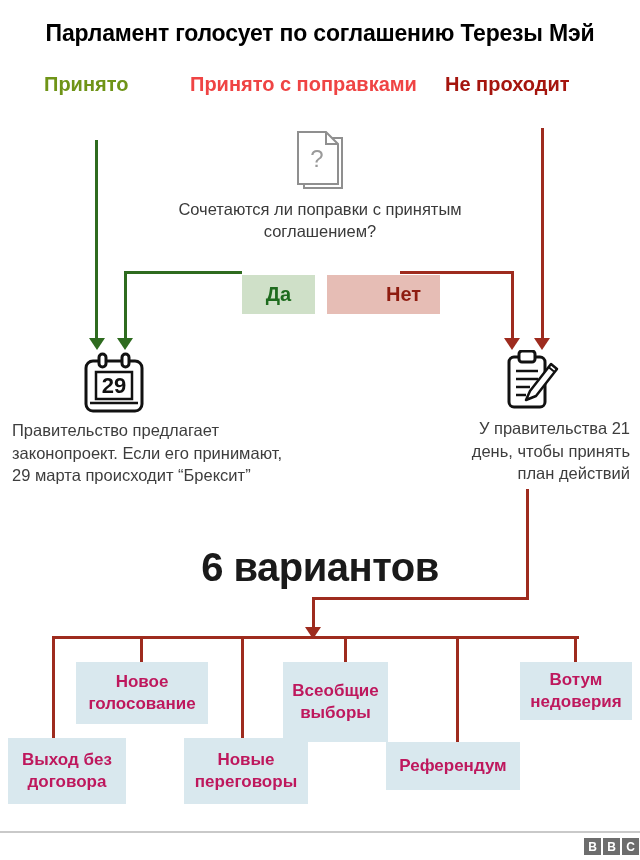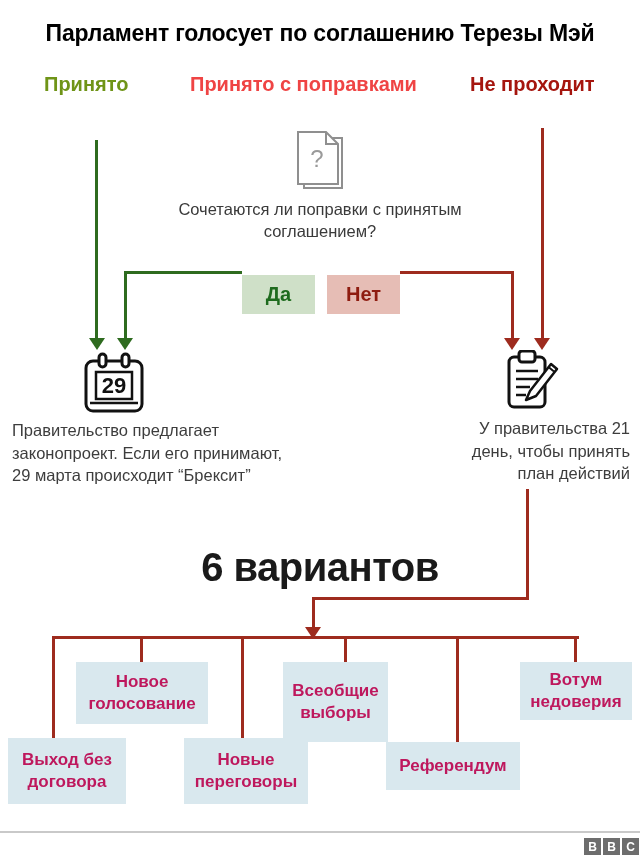--- a/index.html
+++ b/index.html
@@ -8,42 +8,42 @@
     font-family:"Liberation Sans",sans-serif;overflow:hidden;
   }
   .abs{position:absolute;}
   .title{
     left:0;top:20px;width:640px;text-align:center;
     font-size:23px;font-weight:bold;color:#000;letter-spacing:-0.2px;
   }
   .legend-label{top:73px;font-size:20px;font-weight:bold;white-space:nowrap;}
   .legend-accepted{left:44px;color:#6f9417;}
   .legend-amended{left:190px;color:#ef4444;}
-  .legend-rejected{left:470px;color:#a5150e;text-align:right;}
+  .legend-rejected{left:445px;color:#a5150e;text-align:right;}
 
   .vline,.hline{position:absolute;}
   .green-line{background:#2e6b1f;}
   .red-line{background:#9e2b1e;}
   .arrow{position:absolute;width:0;height:0;
     border-left:8px solid transparent;border-right:8px solid transparent;
     border-top:12px solid #000;}
   .arrow-green{border-top-color:#2e6b1f;}
   .arrow-red{border-top-color:#9e2b1e;}
 
   .question-text{
     left:0;top:198px;width:640px;text-align:center;
     font-size:16.5px;line-height:22px;color:#3a3a3a;
   }
   .chip{
     position:absolute;top:254px;width:73px;height:39px;
     display:flex;align-items:center;justify-content:center;
     font-size:20px;font-weight:bold;margin-top:21px;
   }
   .chip-yes{left:242px;background:#cfe0c8;color:#1e6b1e;}
-  .chip-no{left:327px;background:#e6bdb5;color:#8e1c10;}
+  .chip-no{left:327px;background:#e6bdb5;color:#8e1c10;padding-left:40px;}
 
   .note{font-size:16.5px;line-height:22.5px;color:#3d3d3d;}
   .note-left{left:12px;top:419px;width:330px;text-align:left;}
   .note-right{left:320px;top:417px;width:310px;text-align:right;}
 
   .options-heading{
     left:0;top:545px;width:640px;text-align:center;
     font-size:40px;font-weight:bold;color:#1a1a1a;letter-spacing:-0.5px;
   }
   .opt{

